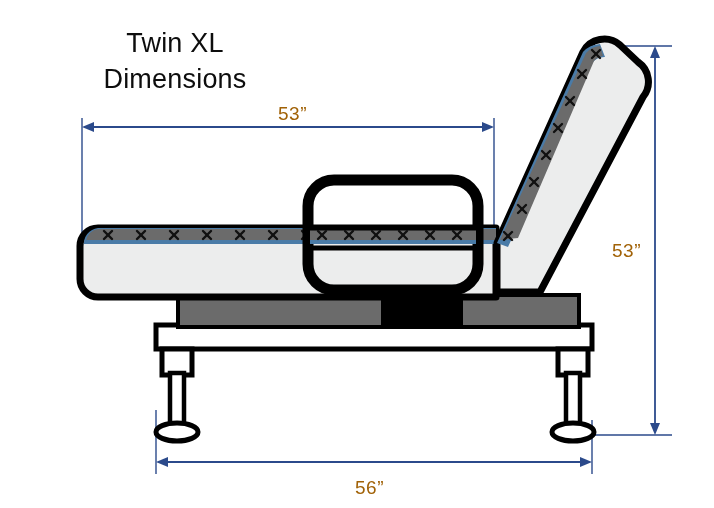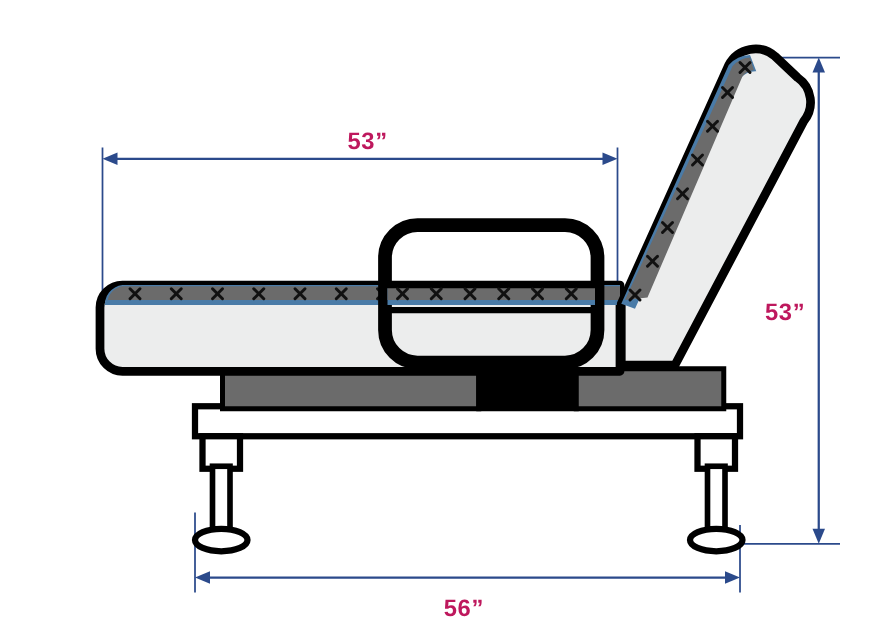--- a/index.html
+++ b/index.html
@@ -35,22 +35,22 @@
     font-size: 27px;
     font-weight: 300;
     color: #0d0d0d;
     font-family: "Liberation Sans", sans-serif;
     letter-spacing: 0.2px;
   }
   .dim-label {
     position: absolute;
     font-family: "Liberation Sans", sans-serif;
     font-size: 19px;
-    font-weight: bold;
-    color: #be185d;
+    font-weight: normal;
+    color: #a16207;
     letter-spacing: 0.5px;
     white-space: nowrap;
   }
   #label-top-width {
     left: 278px;
     top: 103px;
   }
   #label-right-height {
     left: 612px;
     top: 240px;
@@ -267,20 +267,24 @@
           </g>
         <g>
             <line x1="453" y1="231" x2="461" y2="239"></line>
             <line x1="461" y1="231" x2="453" y2="239"></line>
           </g>
       </g>
     </g>
 
   </svg>
 
+  <div class="title-block">
+    <div>Twin XL</div>
+    <div>Dimensions</div>
+  </div>
 
   <div class="dim-label" id="label-top-width">53”</div>
 
   <div class="dim-label" id="label-right-height">53”</div>
 
   <div class="dim-label" id="label-bottom-width">56”</div>
 
 </div>
 
 </body></html>

